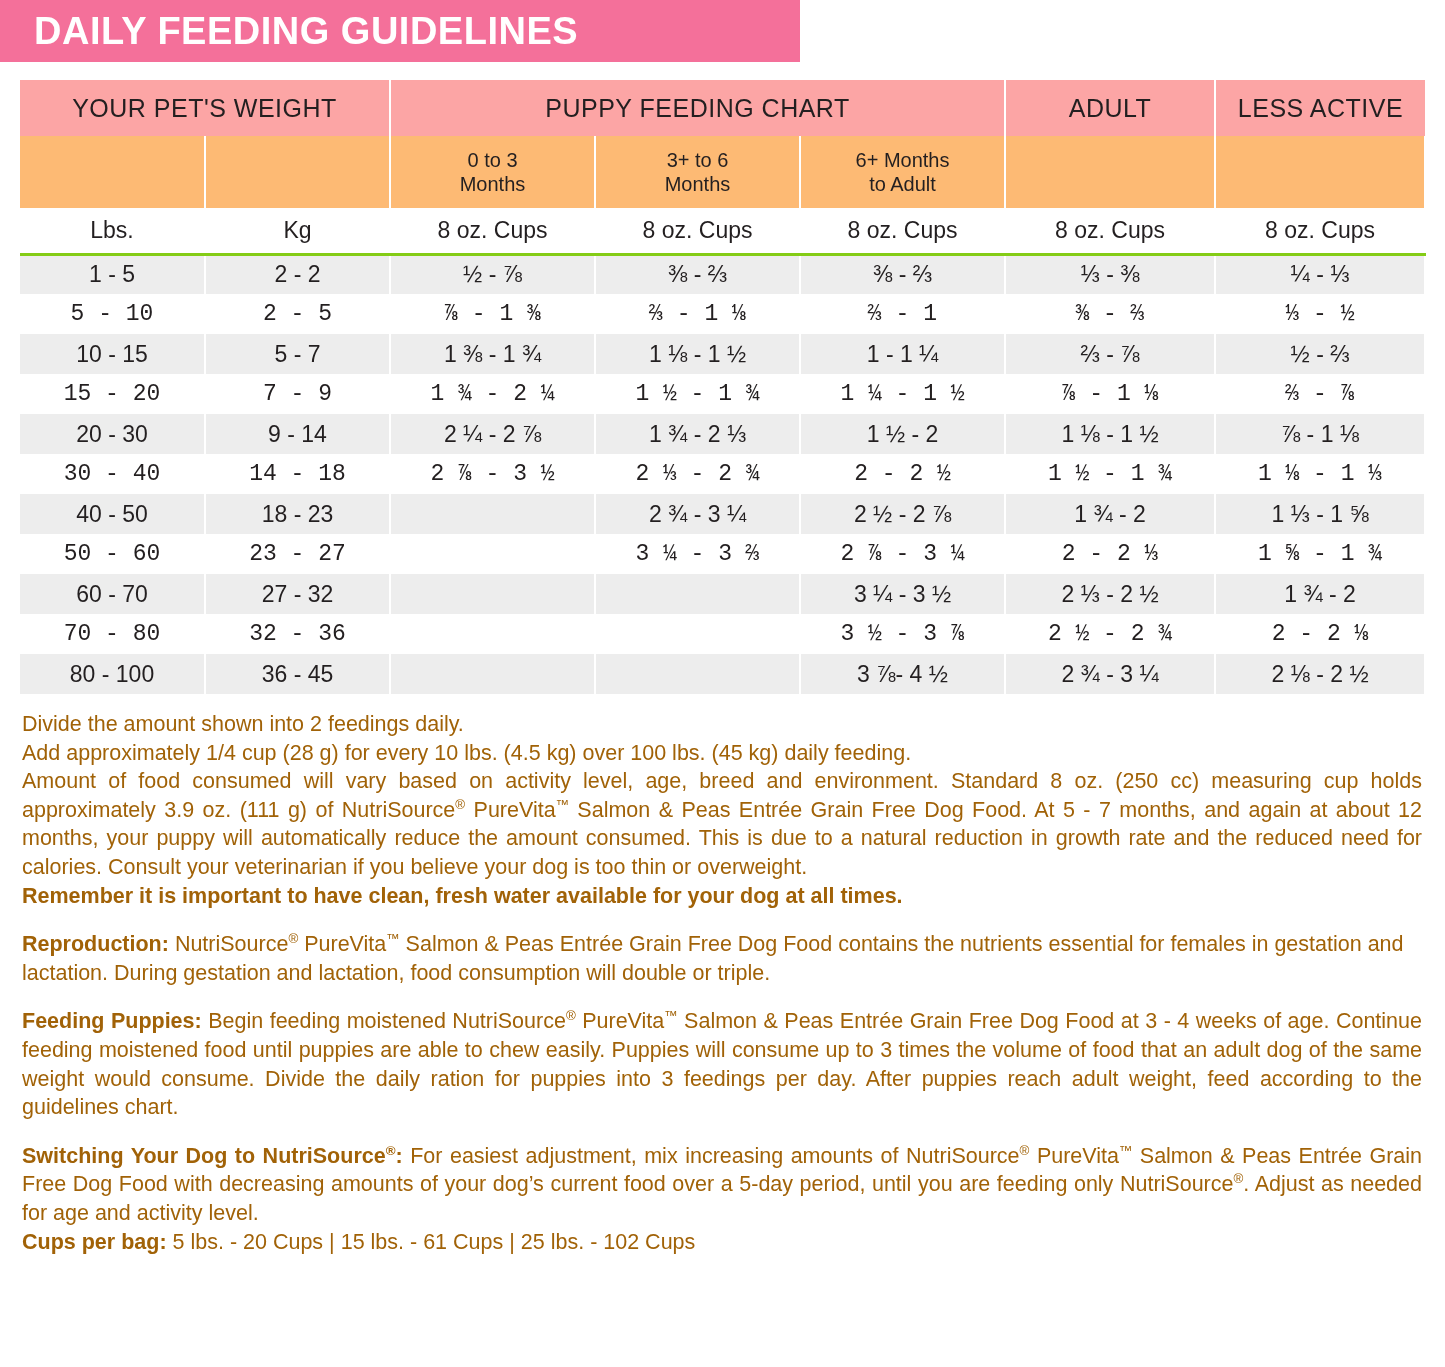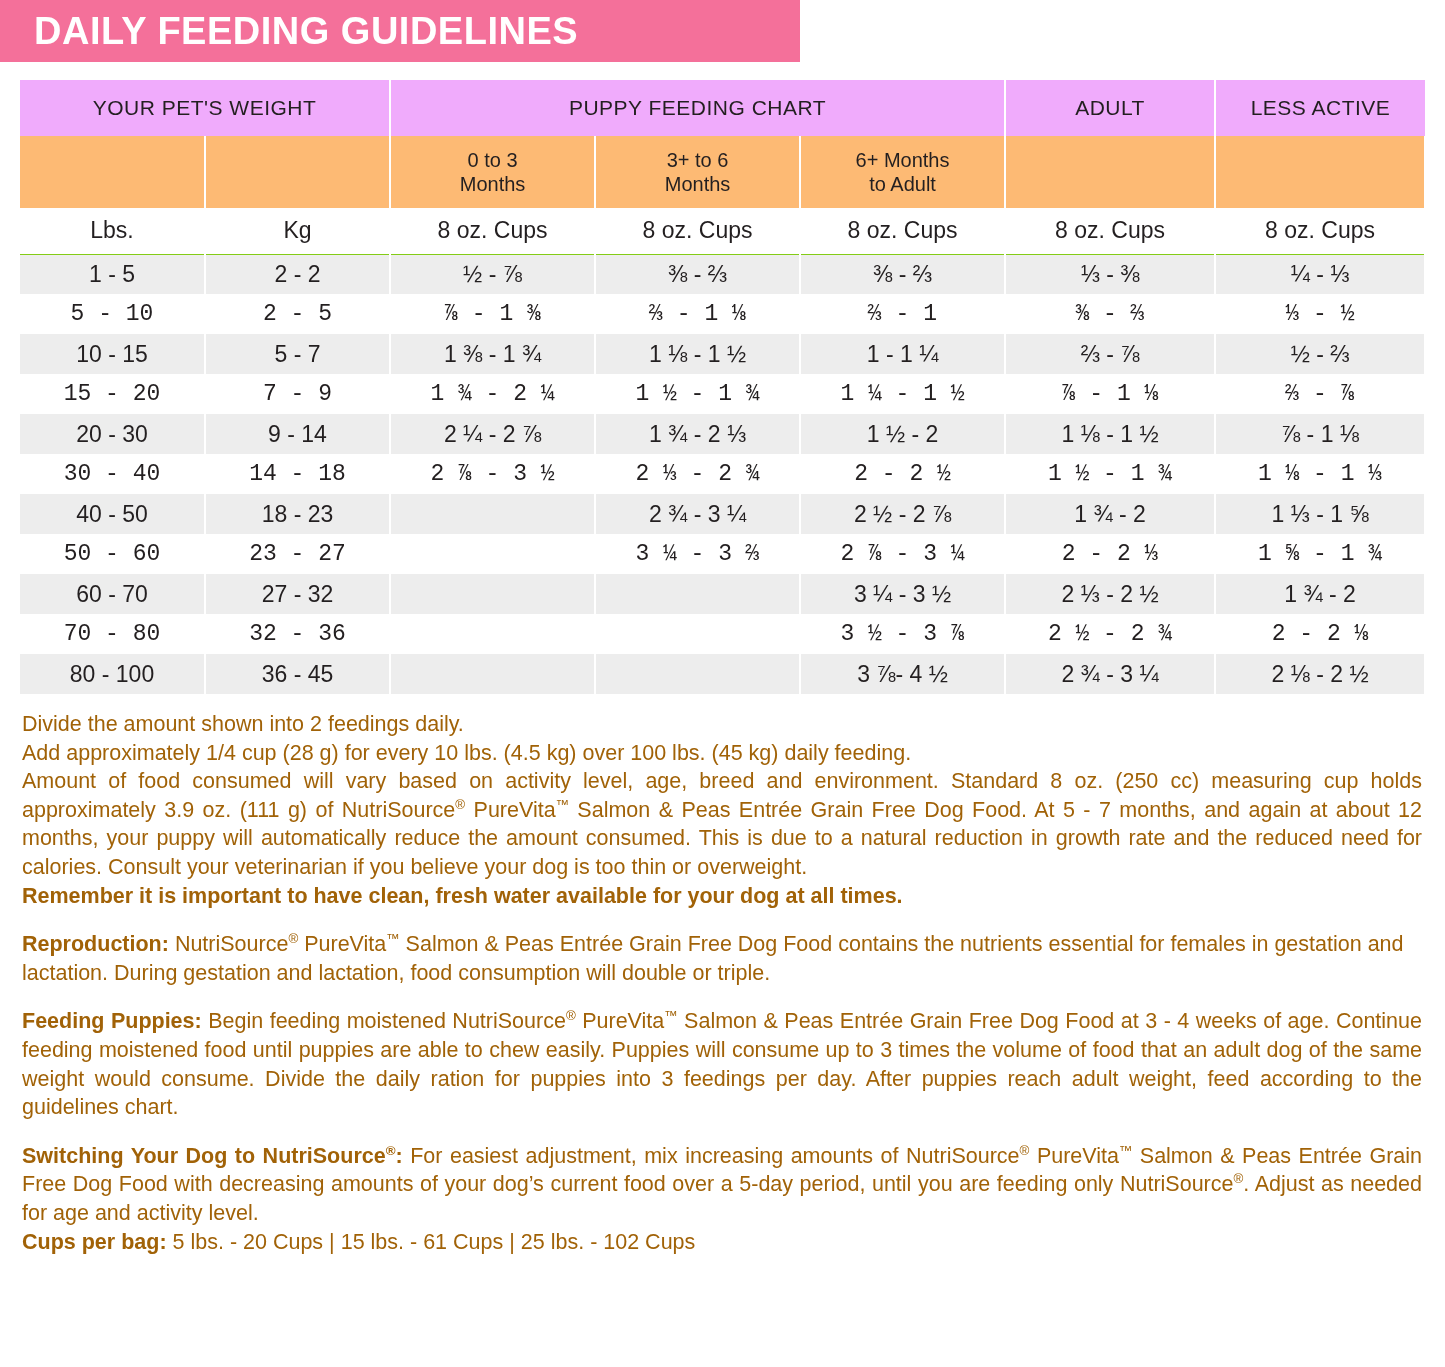--- a/index.html
+++ b/index.html
@@ -40,42 +40,42 @@
     margin: 18px 20px 0 20px;
     table-layout: fixed;
   }
   table.feeding td, table.feeding th {
     text-align: center;
     vertical-align: middle;
     font-weight: normal;
     padding: 0;
   }
   .hdr-row th {
-    font-size: 21px;
+    font-size: 25px;
     font-weight: bold;
     letter-spacing: 0.5px;
     height: 56px;
-    background: #f0abfc;
+    background: #fca5a5;
     color: #231f20;
     border-right: 2px solid #ffffff;
   }
   .hdr-row th:last-child { border-right: none; }
   .sub-row td {
     font-size: 20px;
     height: 72px;
     line-height: 1.2;
     background: #fdba74;
     border-right: 2px solid #ffffff;
   }
   .unit-row td {
     font-size: 23px;
     height: 46px;
     background: #ffffff;
     border-right: 2px solid #ffffff;
-    border-bottom: 1px solid #84cc16;
+    border-bottom: 3px solid #84cc16;
   }
   tbody tr td {
     font-size: 23px;
     height: 40px;
     border-right: 2px solid #ffffff;
   }
   tbody tr.alt td { background: #ededed; }
   tbody tr.plain td { background: #ffffff; font-family: Liberation Mono, monospace; }
   
   .notes {

